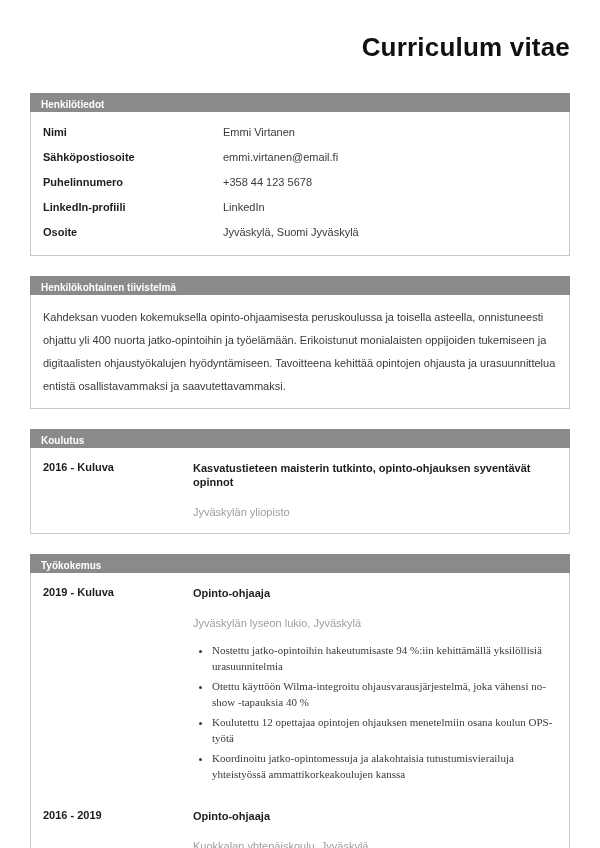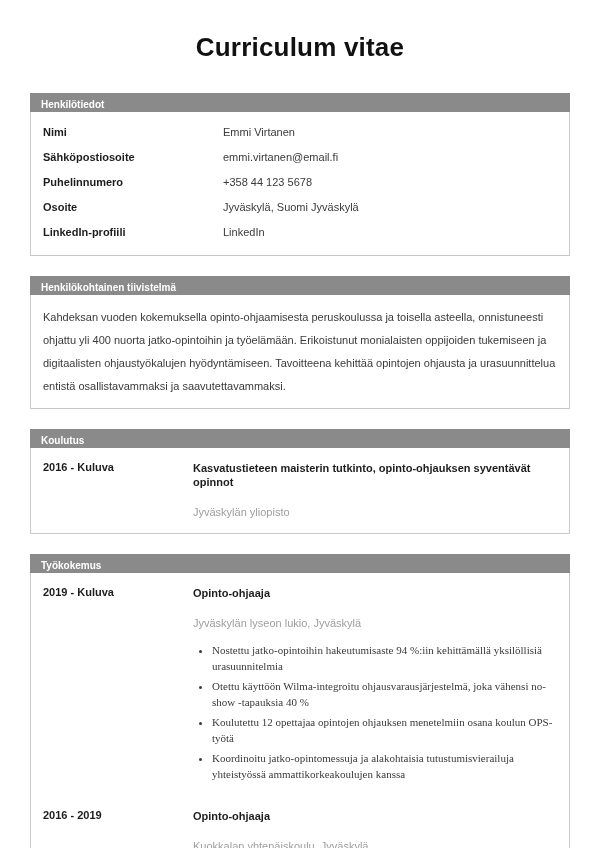--- a/index.html
+++ b/index.html
@@ -11,21 +11,21 @@
     width: 600px;
     height: 848px;
     overflow: hidden;
     font-family: "Liberation Sans", sans-serif;
     color: #2e2e2e;
   }
   .page {
     padding: 22px 30px 0 30px;
   }
   .doc-title {
-    text-align: center;
+    text-align: right;
     font-size: 26px;
     font-weight: bold;
     color: #111111;
     margin: 10px 0 30px 0;
     letter-spacing: 0.2px;
   }
   .section {
     margin-bottom: 20px;
   }
   .section-header {
@@ -119,26 +119,26 @@
       </div>
       <div class="info-row">
         <div class="info-label">Sähköpostiosoite</div>
         <div class="info-value">emmi.virtanen@email.fi</div>
       </div>
       <div class="info-row">
         <div class="info-label">Puhelinnumero</div>
         <div class="info-value">+358 44 123 5678</div>
       </div>
       <div class="info-row">
+        <div class="info-label">LinkedIn-profiili</div>
+        <div class="info-value">LinkedIn</div>
+      </div>
+      <div class="info-row">
         <div class="info-label">Osoite</div>
         <div class="info-value">Jyväskylä, Suomi Jyväskylä</div>
-      </div>
-      <div class="info-row">
-        <div class="info-label">LinkedIn-profiili</div>
-        <div class="info-value">LinkedIn</div>
       </div>
     </div>
   </div>
 
   <div class="section">
     <div class="section-header">Henkilökohtainen tiivistelmä</div>
     <div class="section-body">
       <p class="summary-text">Kahdeksan vuoden kokemuksella opinto-ohjaamisesta peruskoulussa ja toisella asteella, onnistuneesti ohjattu yli 400 nuorta jatko-opintoihin ja työelämään. Erikoistunut monialaisten oppijoiden tukemiseen ja digitaalisten ohjaustyökalujen hyödyntämiseen. Tavoitteena kehittää opintojen ohjausta ja urasuunnittelua entistä osallistavammaksi ja saavutettavammaksi.</p>
     </div>
   </div>

